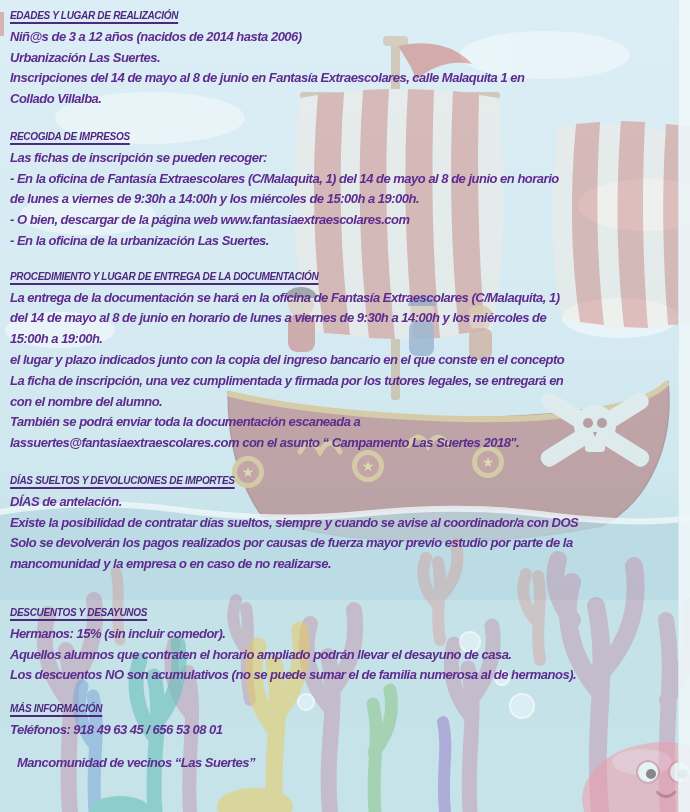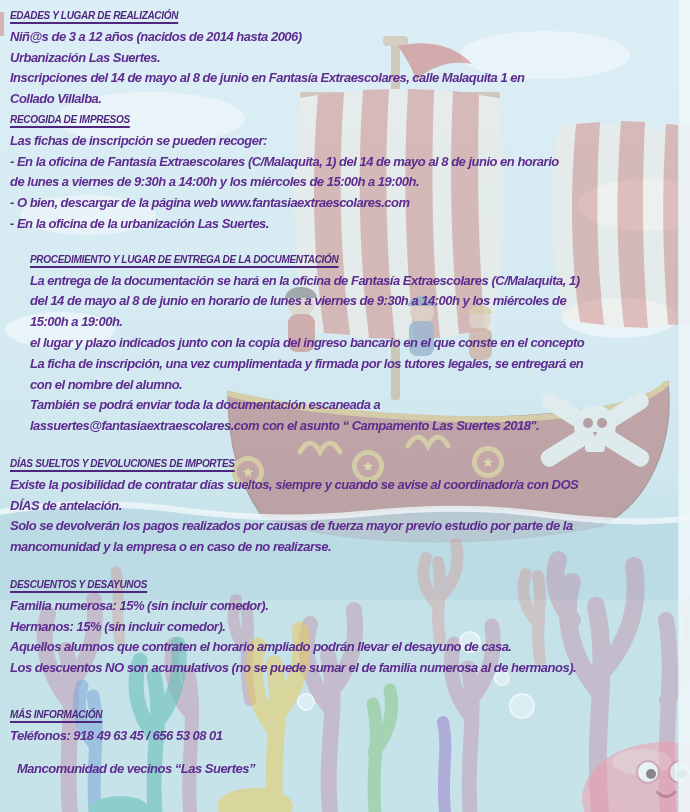--- a/index.html
+++ b/index.html
@@ -32,22 +32,22 @@
     text-underline-offset:3px;
     white-space:nowrap;
   }
   .line{
     font-size:13px;line-height:20.8px;
     font-weight:bold;font-style:italic;
     letter-spacing:-0.5px;
     color:#5e2c90;
     white-space:nowrap;
   }
-  .m-s2{} .m-s3{margin-top:15px;margin-left:20px;} .m-s4{margin-top:17px;}
-  .m-s5{margin-top:17px;} .m-s6{margin-top:26px;} .m-s7{margin-top:12px;}
+  .m-s2{margin-top:17px;} .m-s3{margin-top:15px;} .m-s4{margin-top:17px;}
+  .m-s5{margin-top:28px;} .m-s6{margin-top:13px;} .m-s7{margin-top:12px;}
   .indent{padding-left:7px;}
 </style>
 </head>
 <body>
 
 <div class="page">
 
   <svg class="bg" viewBox="0 0 690 812" aria-hidden="true">
 
     <g fill="#ecf6fa" opacity="0.8">
@@ -214,29 +214,28 @@
       <div class="line">15:00h a 19:00h.</div>
       <div class="line">el lugar y plazo indicados junto con la copia del ingreso bancario en el que conste en el concepto</div>
       <div class="line">La ficha de inscripción, una vez cumplimentada y firmada por los tutores legales, se entregará en</div>
       <div class="line">con el nombre del alumno.</div>
       <div class="line">También se podrá enviar toda la documentación escaneada a</div>
       <div class="line">lassuertes@fantasiaextraescolares.com con el asunto “ Campamento Las Suertes 2018".</div>
     </section>
 
     <section class="m-s4">
       <h2 class="sec-head">DÍAS SUELTOS Y DEVOLUCIONES DE IMPORTES</h2>
+      <div class="line">DÍAS de antelación.</div>
       <div class="line">Existe la posibilidad de contratar días sueltos, siempre y cuando se avise al coordinador/a con DOS</div>
-      <div class="line">DÍAS de antelación.</div>
       <div class="line">Solo se devolverán los pagos realizados por causas de fuerza mayor previo estudio por parte de la</div>
       <div class="line">mancomunidad y la empresa o en caso de no realizarse.</div>
     </section>
 
     <section class="m-s5">
       <h2 class="sec-head">DESCUENTOS Y DESAYUNOS</h2>
-      <div class="line">Familia numerosa: 15% (sin incluir comedor).</div>
       <div class="line">Hermanos: 15% (sin incluir comedor).</div>
       <div class="line">Aquellos alumnos que contraten el horario ampliado podrán llevar el desayuno de casa.</div>
       <div class="line">Los descuentos NO son acumulativos (no se puede sumar el de familia numerosa al de hermanos).</div>
     </section>
 
     <section class="m-s6">
       <h2 class="sec-head">MÁS INFORMACIÓN</h2>
       <div class="line">Teléfonos: 918 49 63 45 / 656 53 08 01</div>
     </section>
 

